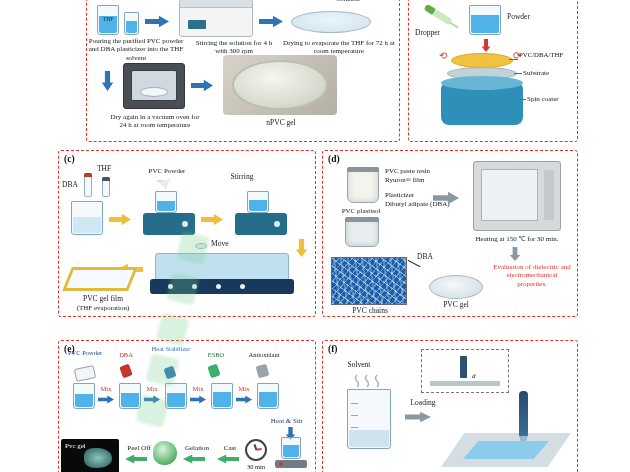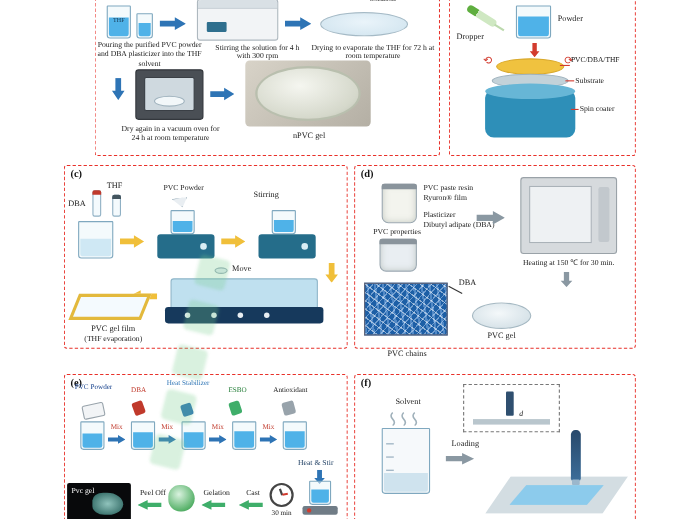--- a/index.html
+++ b/index.html
@@ -207,37 +207,38 @@
 
   <section class="panel" style="left:322px;top:150px;width:256px;height:167px">
     <span class="tag" style="left:5px;top:3px">(d)</span>
     <div class="jar" style="left:24px;top:16px;width:32px;height:36px">
         <b></b>
       </div>
     <span class="lab l" style="left:62px;top:16px;width:86px">PVC paste resin</span>
     <span class="lab l" style="left:62px;top:25px;width:86px">Ryuron® film</span>
     <span class="lab l" style="left:62px;top:40px;width:96px">Plasticizer</span>
     <span class="lab l" style="left:62px;top:49px;width:96px">Dibutyl adipate (DBA)</span>
-    <span class="lab" style="left:6px;top:56px;width:64px">PVC properties</span>
+    <span class="lab" style="left:6px;top:56px;width:64px">PVC plastisol</span>
     <div class="jar liq" style="left:22px;top:66px;width:34px;height:30px">
         <b></b>
       </div>
     <div class="ar r c-grey" style="left:110px;top:40px;width:26px;height:14px"></div>
     <div class="oven-d" style="left:150px;top:10px;width:88px;height:70px">
       <div class="door"></div>
       <div class="ctrl"></div>
     </div>
     <span class="lab" style="left:138px;top:84px;width:112px">Heating at 150 ℃ for 30 min.</span>
     <div class="ar d c-grey" style="left:186px;top:96px;width:12px;height:14px"></div>
     <div class="sem" style="left:8px;top:106px;width:76px;height:48px"></div>
-    <span class="lab" style="left:12px;top:167px;width:70px;font-size:7.5px">PVC chains</span>
+    <span class="lab" style="left:12px;top:156px;width:70px;font-size:7.5px">PVC chains</span>
     <span class="lab l" style="left:94px;top:102px;width:26px;font-size:7.5px">DBA</span>
     <div class="leader" style="left:84px;top:112px;width:14px;background:#333;transform:rotate(28deg)"></div>
     <div class="petri" style="left:106px;top:124px;width:54px;height:24px"></div>
     <span class="lab" style="left:108px;top:150px;width:50px;font-size:7.5px">PVC gel</span>
+    <span class="lab redtxt" style="left:168px;top:112px;width:82px">Evaluation of dielectric and electromechanical properties.</span>
   </section>
 
 
   <section class="panel" style="left:58px;top:340px;width:258px;height:140px">
     <span class="tag" style="left:5px;top:3px">(e)</span>
 
     <span class="lab" style="left:8px;top:8px;width:36px;font-size:6.5px;color:#16418c">PVC Powder</span>
     <div class="bag" style="left:16px;top:26px;width:20px;height:13px"></div>
     <span class="lab" style="left:54px;top:10px;width:26px;font-size:6.5px;color:#c0392b">DBA</span>
     <div class="pouch" style="left:62px;top:24px;width:10px;height:12px;background:#c0392b;transform:rotate(-20deg)"></div>
@@ -290,21 +291,21 @@
     <div class="clock" style="left:186px;top:98px;width:22px;height:22px"></div>
     <span class="lab" style="left:180px;top:122px;width:34px;font-size:6.5px">30 min</span>
     <div class="bk" style="left:222px;top:96px;width:20px;height:22px">
         <i style="height:60%"></i>
       </div>
     <div class="hotplate" style="left:216px;top:119px;width:32px;height:8px"></div>
   </section>
 
   <section class="panel" style="left:322px;top:340px;width:256px;height:140px">
     <span class="tag" style="left:5px;top:3px">(f)</span>
-    <span class="lab" style="left:26px;top:20px;width:44px;font-size:7.5px">Solvent</span>
+    <span class="lab" style="left:14px;top:20px;width:44px;font-size:7.5px">Solvent</span>
     <svg width="36" height="16" viewBox="0 0 36 16" style="position:absolute;left:28px;top:30px">
       <path d="M6 16 q3 -3 0 -6 q-3 -3 0 -6" stroke="#9fb0ba" fill="none" stroke-width="1.4"></path>
       <path d="M16 16 q3 -3 0 -6 q-3 -3 0 -6" stroke="#9fb0ba" fill="none" stroke-width="1.4"></path>
       <path d="M26 16 q3 -3 0 -6 q-3 -3 0 -6" stroke="#9fb0ba" fill="none" stroke-width="1.4"></path>
     </svg>
     <div class="bk" style="left:24px;top:48px;width:44px;height:60px;background:rgba(238,244,248,.5)">
       <i style="height:30%;background:#cfe3ee"></i>
     </div>
     <div class="gradmark" style="left:28px;top:62px"></div>
     <div class="gradmark" style="left:28px;top:74px"></div>

